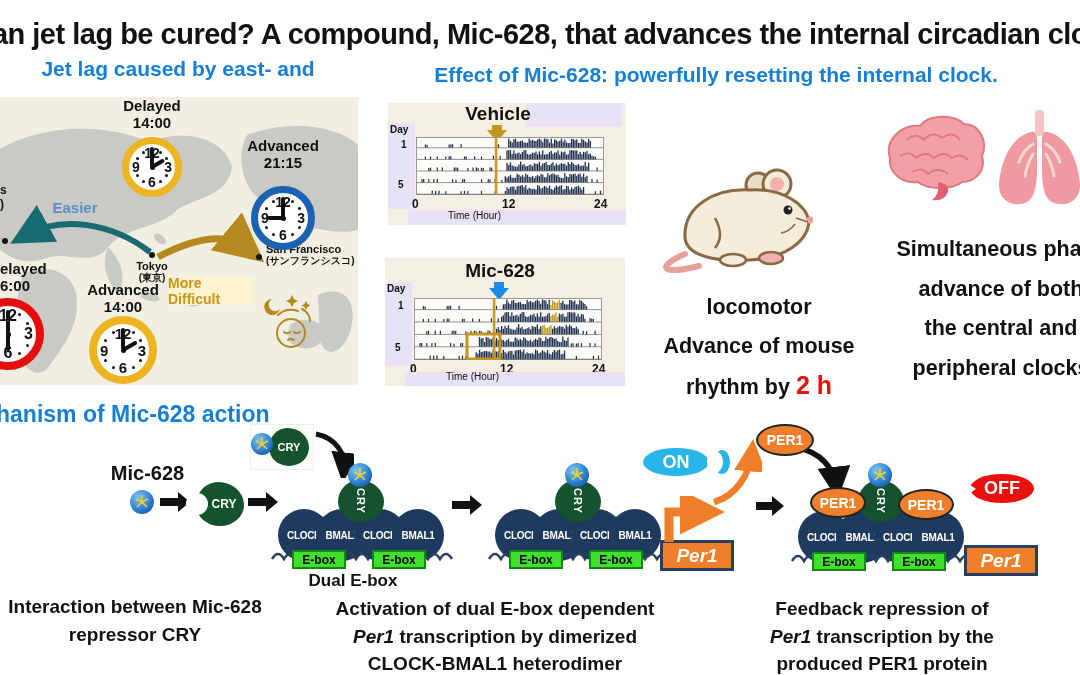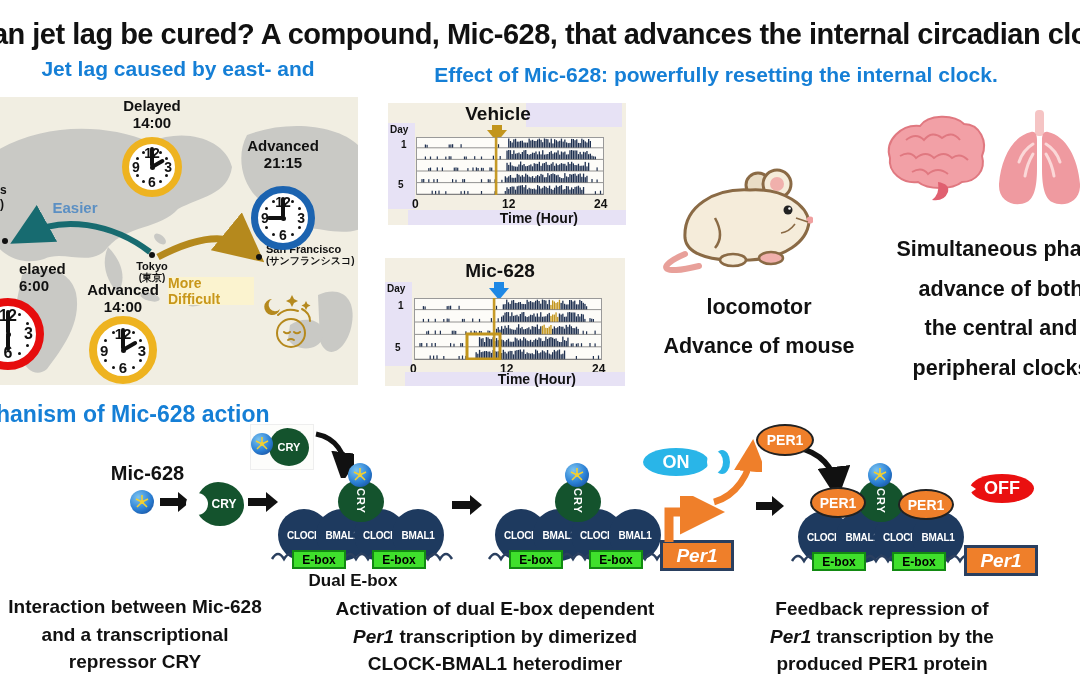--- a/index.html
+++ b/index.html
@@ -28,21 +28,21 @@
   .hand{position:absolute;background:#111;border-radius:2px;transform-origin:50% 100%;}
   .easier{color:#5b8fc3;font-weight:bold;font-size:15px;}
   .mdiff-box{background:#fbf3cf;color:#c8971a;font-weight:bold;font-size:14px;
              display:flex;align-items:center;justify-content:center;}
 
   
   .acto-panel{background:#f3efe3;}
   .lav{background:#e7e2f5;}
   .panel-label{font-size:19px;font-weight:bold;text-align:center;}
   .axis-tick{font-size:12px;font-weight:bold;}
-  .axis-label{font-size:14px;font-weight:bold;text-align:right;}
+  .axis-label{font-size:10px;font-weight:normal;text-align:left;}
   .day-txt{font-size:10px;font-weight:bold;}
   .darrow{position:absolute;}
   .darrow .stem{position:absolute;left:5px;top:0;width:10px;background:currentColor;}
   .darrow .head{position:absolute;left:0;width:0;height:0;border-left:10px solid transparent;
                 border-right:10px solid transparent;border-top:12px solid currentColor;}
 
   
   #mouse-caption{font-size:21.5px;font-weight:bold;line-height:39px;text-align:center;}
   #mouse-caption .hl{color:#ea1010;font-size:25px;}
   #organs-caption{font-size:21.5px;font-weight:bold;line-height:39.5px;text-align:center;}
@@ -192,21 +192,21 @@
         <div class="clock-dot" style="left:40.0px;top:33.0px;"></div>
         <div class="clock-dot" style="left:33.0px;top:40.0px;"></div>
         <div class="clock-dot" style="left:14.0px;top:40.0px;"></div>
         <div class="clock-dot" style="left:7.0px;top:33.0px;"></div>
         <div class="clock-dot" style="left:7.0px;top:14.0px;"></div>
         <div class="clock-dot" style="left:14.0px;top:7.0px;"></div>
         <div class="hand" style="left:23px;top:9px;width:4px;height:16px;transform:rotate(270deg);"></div>
         <div class="hand" style="left:23.4px;top:4px;width:3.2px;height:21px;transform:rotate(0deg);"></div>
         <div style="position:absolute;left:22.5px;top:22.5px;width:5px;height:5px;border-radius:50%;background:#111;"></div>
       </div>
-      <div class="clock-label" style="left: 0px; top: 163px; width: 80px; text-align: left; margin-left: 19px;">
+      <div class="clock-label" style="left: 0px; top: 163px; width: 80px; text-align: left;">
         <div>elayed</div>
                      <div>6:00</div>
       </div>
       <div class="clock-face" style="left: -28px; top: 201px; width: 72px; height: 72px; border: 8px solid rgb(230, 13, 13);">
         <div class="clock-num" style="font-size:16px;left:50%;top:1px;transform:translateX(-50%);">12</div>
         <div class="clock-num" style="font-size:16px;right:3px;top:50%;transform:translateY(-50%);">3</div>
         <div class="clock-num" style="font-size:16px;left:50%;bottom:0px;transform:translateX(-50%);">6</div>
         <div class="clock-dot" style="left:37.5px;top:7.4px;"></div>
         <div class="clock-dot" style="left:45.6px;top:15.5px;"></div>
         <div class="clock-dot" style="left:45.6px;top:37.5px;"></div>
@@ -934,20 +934,21 @@
       <circle cx="134.5" cy="50.5" r="1.3" fill="#fff"></circle>
     <circle cx="155" cy="62" r="3.5" fill="#f0a0a0"></circle>
     <path d="M140,66 q-6,8 -14,9 M141,60 l12,4" fill="none" stroke="#8a6a45" stroke-width="1.6"></path>
     <ellipse cx="78" cy="102" rx="13" ry="6" fill="#f5ecda" stroke="#8a6a45" stroke-width="2.5"></ellipse>
     <ellipse cx="116" cy="100" rx="12" ry="6" fill="#f0b0ac" stroke="#8a6a45" stroke-width="2.5"></ellipse>
     <path d="M60,60 q10,18 0,30" fill="none" stroke="#8a6a45" stroke-width="2.5"></path>
   </svg>
   <div id="mouse-caption" class="abs" style="left:628px;top:288px;width:262px;">
     <div>locomotor</div>
     <div>Advance of mouse</div>
+    <div><span>rhythm by </span><span class="hl">2 h</span></div>
   </div>
 
   <svg class="abs" style="left:876px;top:110px;" width="114" height="104" viewBox="0 0 114 104">
     <path d="M14,48 C 8,30 26,14 44,16 C 52,4 78,4 88,14 C 104,14 112,32 106,46 C 110,60 100,72 86,72 C 76,80 52,80 42,72 C 26,74 12,62 14,48 Z" fill="#f2a0a6" stroke="#e07880" stroke-width="2"></path>
     <path d="M30,30 q10,-8 18,0 q8,-10 18,-2 q10,-8 18,2 M24,46 q10,-6 16,2 q10,-8 18,0 q10,-8 18,0 q8,-6 16,2 M36,62 q10,-6 16,2 q10,-8 20,0" fill="none" stroke="#e07880" stroke-width="2"></path>
     <path d="M62,72 q2,12 -6,18 q12,2 16,-8 q2,-8 -10,-10 Z" fill="#e06070"></path>
   </svg>
   <svg class="abs" style="left:993px;top:110px;" width="92" height="100" viewBox="0 0 92 100">
     <rect x="42" y="0" width="9" height="26" rx="4" fill="#f5c4c4"></rect>
     <path d="M38,22 C 20,26 8,48 6,74 C 5,92 22,98 34,92 C 42,88 44,74 44,58 L44,30 C 44,24 42,21 38,22 Z" fill="#ef9aa0"></path>
@@ -1092,21 +1093,20 @@
   <div class="ebox" style="left:812px;top:552px;">E-box</div>
   <div class="ebox" style="left:892px;top:552px;">E-box</div>
   <div class="gene-box" style="left:964px;top:545px;width:74px;height:31px;">Per1</div>
   <div class="off-bubble" style="left:970px;top:474px;width:64px;height:29px;">
     <div class="off-notch"></div>
     <span>OFF</span>
   </div>
 
   <div class="abs mech-caption" style="left:6px;top:593px;width:258px;">
     <div>Interaction between Mic-628</div>
-    <div>and a transcriptional</div>
     <div>repressor CRY</div>
   </div>
   <div class="abs mech-caption" style="left:325px;top:595px;width:340px;">
     <div>Activation of dual E-box dependent</div>
     <div><span class="ital">Per1</span><span> transcription by dimerized</span></div>
     <div>CLOCK-BMAL1 heterodimer</div>
   </div>
   <div class="abs mech-caption" style="left:752px;top:595px;width:260px;">
     <div>Feedback repression of</div>
     <div><span class="ital">Per1</span><span> transcription by the</span></div>

